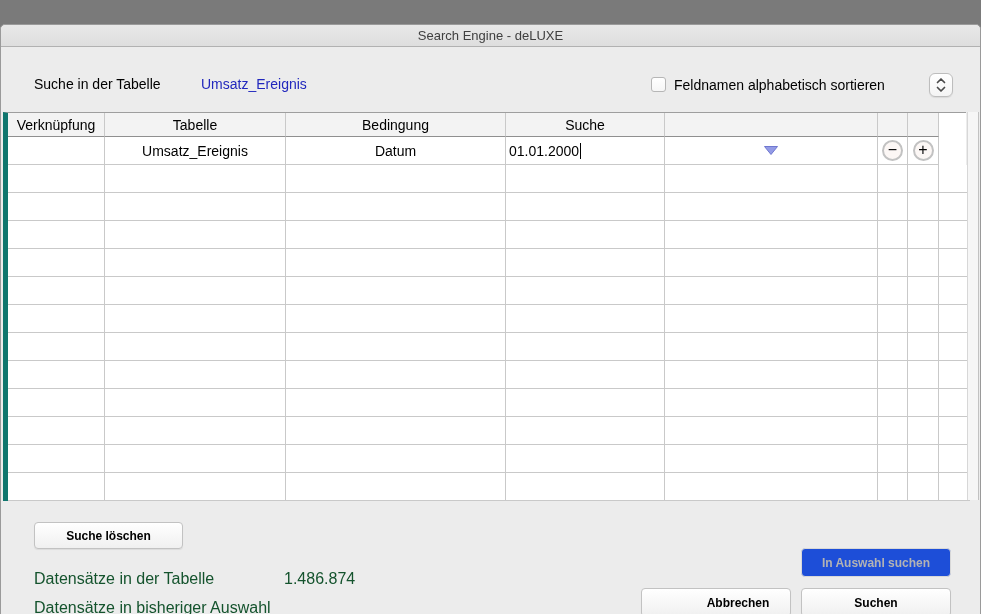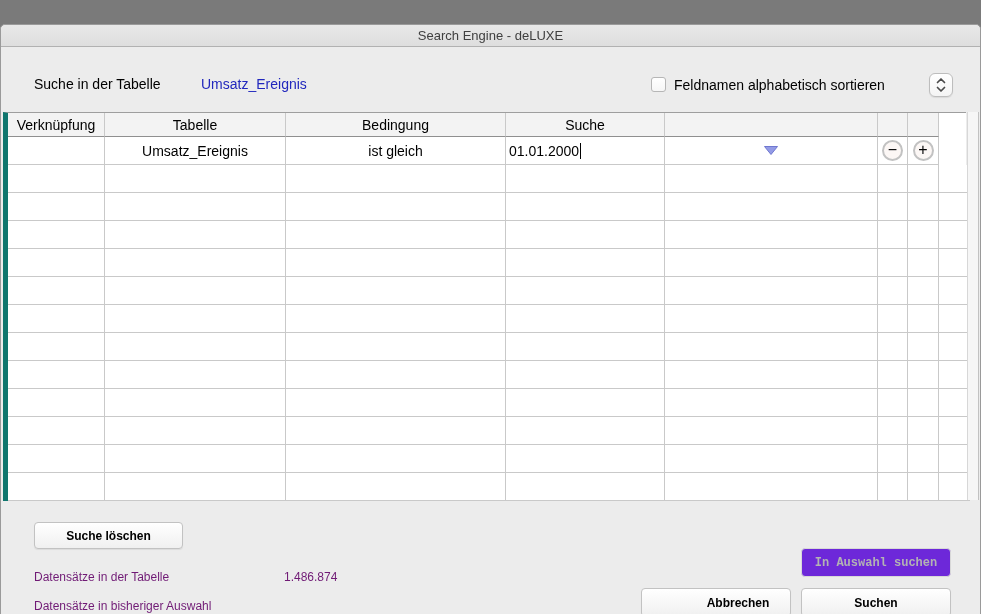--- a/index.html
+++ b/index.html
@@ -56,22 +56,22 @@
     font-size:16px; line-height:1; color:#000; cursor:pointer; padding-bottom:1px;
   }
   
   .btn {
     position:absolute; display:flex; align-items:center; justify-content:center;
     font-size:12px; font-weight:bold; color:#000;
     background:linear-gradient(#ffffff,#f0f0f0);
     border:1px solid #c2c2c2; border-radius:4px;
     box-shadow:0 1px 1px rgba(0,0,0,0.07); cursor:pointer; white-space:nowrap;
   }
-  .btn.disabled { color:#b3b3b3; background:#6d28d9; border-color:#d8d8d8; box-shadow:none; cursor:default;font-family:Liberation Mono, monospace; }
-  .flbl { position:absolute; font-size:12px; color:#701a75; white-space:nowrap; }
+  .btn.disabled { color:#b3b3b3; background:#1d4ed8; border-color:#d8d8d8; box-shadow:none; cursor:default; }
+  .flbl { position:absolute; font-size:16px; color:#14532d; white-space:nowrap; }
   .grip {
     position:absolute; right:1px; bottom:1px; width:13px; height:13px;
     background:repeating-linear-gradient(135deg, transparent 0 5px, #cfcfcf 5px 6px, transparent 6px 9px);
   }
 </style>
 </head>
 <body>
 
 <div class="window">
 
@@ -102,21 +102,21 @@
       <div class="c">Bedingung</div>
       <div class="c">Suche</div>
       <div class="c"></div>
       <div class="c"></div>
       <div class="c"></div>
     </div>
 
     <div class="trow">
       <div class="c"></div>
       <div class="c">Umsatz_Ereignis</div>
-      <div class="c">ist gleich</div>
+      <div class="c">Datum</div>
       <div class="c val">
         <span>01.01.2000</span>
         <span class="caret"></span>
       </div>
       <div class="c">
         <span style="display:flex;">
           <svg width="16" height="11" viewBox="0 0 16 11">
             <polygon points="1.5,1.5 14.5,1.5 8,9.5" fill="#939be6" stroke="#6f77cf" stroke-width="1"></polygon>
           </svg>
         </span>

